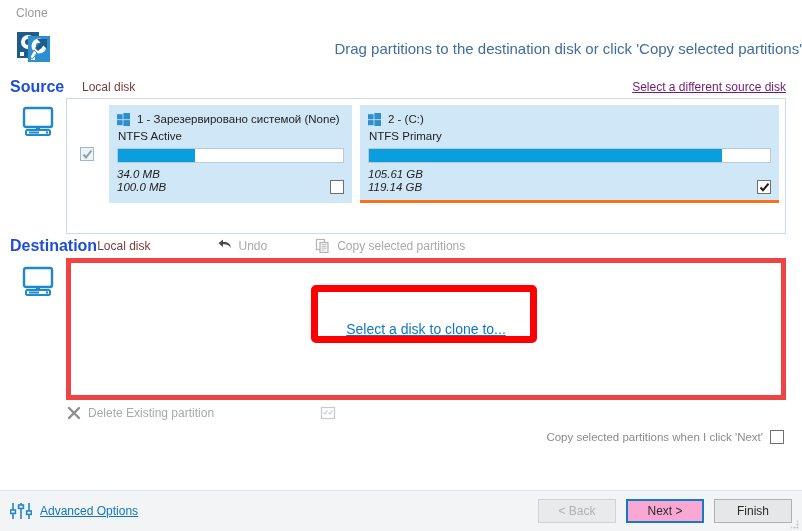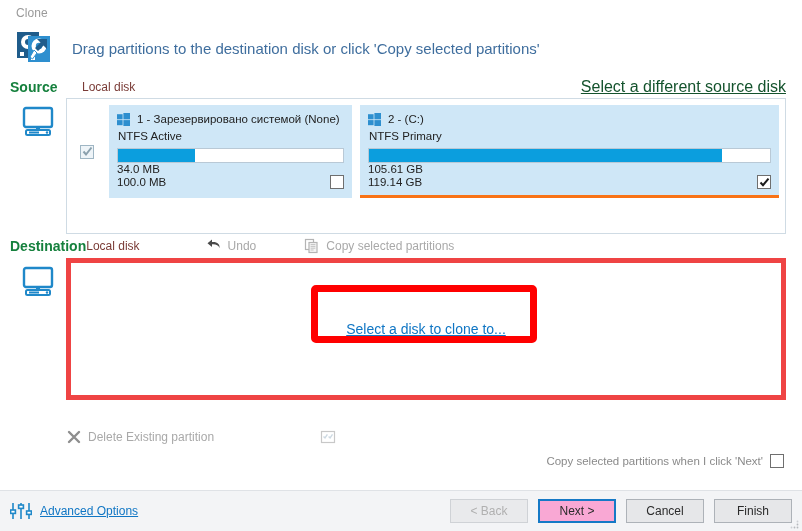--- a/index.html
+++ b/index.html
@@ -34,61 +34,62 @@
     letter-spacing: .1px;
   }
 
   
   .header {
     display: flex;
     align-items: center;
     padding: 4px 0 8px 14px;
     height: 52px;
     box-sizing: border-box;
+    justify-content: space-between;
   }
   .header-icon {
     width: 44px;
     height: 40px;
     position: relative;
     flex: none;
   }
   .header-title {
     margin-left: 14px;
     font-size: 15px;
     color: #3f6e9e;
     font-weight: 400;
     white-space: nowrap;
   }
 
   
   .section-label {
     font-weight: bold;
-    color: #15803d;
-    font-size: 14px;
+    color: #1d4ed8;
+    font-size: 16px;
   }
   .localdisk-label {
     color: #7a3b36;
     font-size: 12px;
   }
 
   
   .bar-row {
     display: flex;
     align-items: center;
     padding: 0 16px 0 10px;
     height: 22px;
   }
   .bar-row .lbl-source { width: 60px; }
   .bar-row .localdisk { margin-left: 12px; }
   .spacer { flex: 1; }
   .link {
-    color: #14532d;
+    color: #701a75;
     text-decoration: underline;
     cursor: pointer;
-    font-size: 16px;
+    font-size: 12px;
   }
 
   
   .zone {
     display: flex;
     padding-left: 10px;
     padding-right: 16px;
   }
   .iconcol {
     width: 56px;
@@ -173,23 +174,25 @@
     box-sizing: border-box;
     position: relative;
     overflow: hidden;
   }
   .usebar .fill {
     position: absolute;
     left: 0; top: 0; bottom: 0;
     background: #0b9ede;
   }
   .part-foot {
+    margin-top: 5px;
     display: flex;
     align-items: flex-end;
     justify-content: space-between;
+    font-style: italic;
   }
   .sizes {
     font-size: 11.5px;
     line-height: 13px;
     color: #222;
   }
   .chk {
     width: 14px;
     height: 14px;
     border: 1px solid #6f6f6f;
@@ -254,21 +257,20 @@
     z-index: 2;
     pointer-events: none;
   }
 
   
   .bottom-tools {
     display: flex;
     align-items: center;
     height: 26px;
     padding-left: 66px;
-    margin-top: 24px;
   }
   .bottom-tools .tool { margin-right: 0; }
   .gap-1 { width: 106px; }
 
   .copy-next {
     display: flex;
     align-items: center;
     justify-content: flex-end;
     gap: 7px;
     padding: 0 18px 0 0;
@@ -531,21 +533,20 @@
           <rect x="8.6" y="4" width="4.8" height="3.4" fill="#ffffff" stroke="#1f88c9" stroke-width="1.6"></rect>
           <rect x="16.6" y="10" width="4.8" height="3.4" fill="#ffffff" stroke="#1f88c9" stroke-width="1.6"></rect>
         </svg>
       </span>
       <span class="adv-link">Advanced Options</span>
     </div>
 
     <div class="btns">
       <div class="btn disabled">&lt; Back</div>
       <div class="btn focus">Next &gt;</div>
-      <div class="btn">Cancel</div>
       <div class="btn">Finish</div>
     </div>
 
     <span class="resize-grip">
       <svg viewBox="0 0 10 10" width="10" height="10">
         <circle cx="8.5" cy="8.5" r="0.9" fill="#b5b9bd"></circle>
         <circle cx="5.5" cy="8.5" r="0.9" fill="#b5b9bd"></circle>
         <circle cx="8.5" cy="5.5" r="0.9" fill="#b5b9bd"></circle>
         <circle cx="2.5" cy="8.5" r="0.9" fill="#cdd0d3"></circle>
         <circle cx="8.5" cy="2.5" r="0.9" fill="#cdd0d3"></circle>

